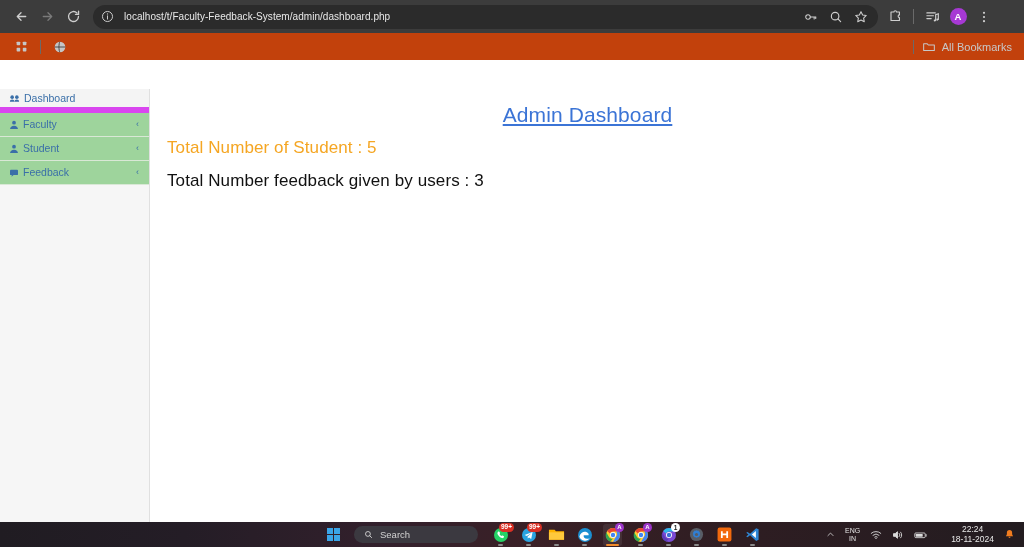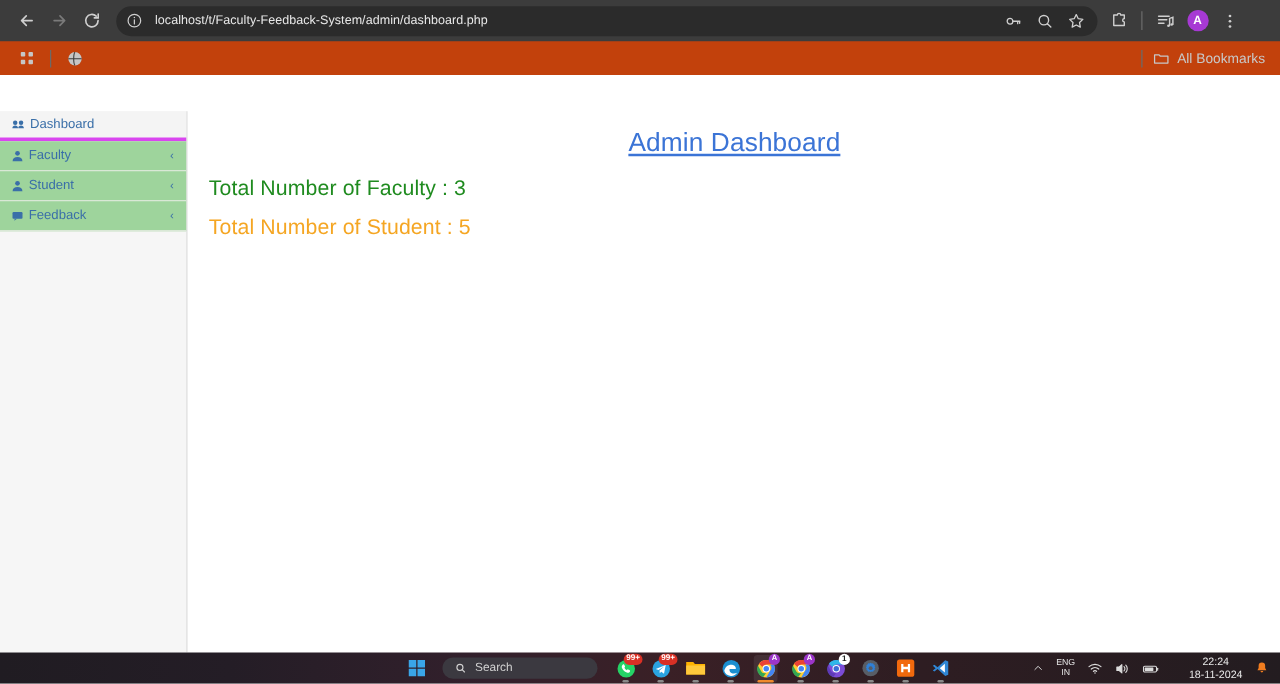--- a/index.html
+++ b/index.html
@@ -163,21 +163,21 @@
     display: flex; align-items: center;
     background: #9ed49c;
     border-bottom: 1px solid #d9e8d6;
     padding-left: 9px;
     color: #3a6fa8;
     font-size: 10.5px;
     position: relative;
   }
   .side-item.active {
     background: #f4f4f4;
-    border-bottom: 3px solid #d946ef;
+    border-bottom: 6px solid #d946ef;
   }
   .side-item .si-icon {
     margin-right: 4px;
     display: flex; align-items: center;
     color: #3a6fa8;
     flex: none;
   }
   .side-item .si-label { line-height: 1; }
   .side-item .si-chevron {
     position: absolute; right: 10px;
@@ -470,22 +470,22 @@
         </svg>
       </span>
       <span class="si-label">Feedback</span>
       <span class="si-chevron">‹</span>
     </div>
 
   </div>
 
   <div class="content">
     <h1 class="page-title">Admin Dashboard</h1>
-    <div class="stat-line stat-faculty">Total Number of Faculty : 3</div>
     <div class="stat-line stat-student">Total Number of Student : 5</div>
+    <div class="stat-line stat-feedback">Total Number feedback given by users : 3</div>
   </div>
 </div>
 
 <div class="taskbar">
   <div class="tb-left-pad"></div>
 
   <div class="start-btn">
     <span class="win-logo">
         <div></div>
         <div></div>

